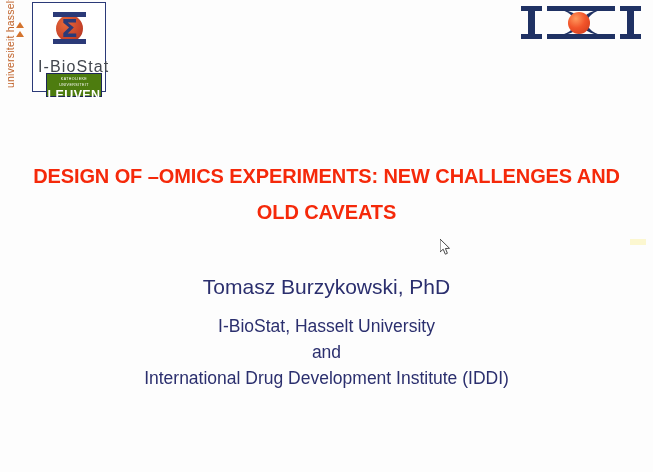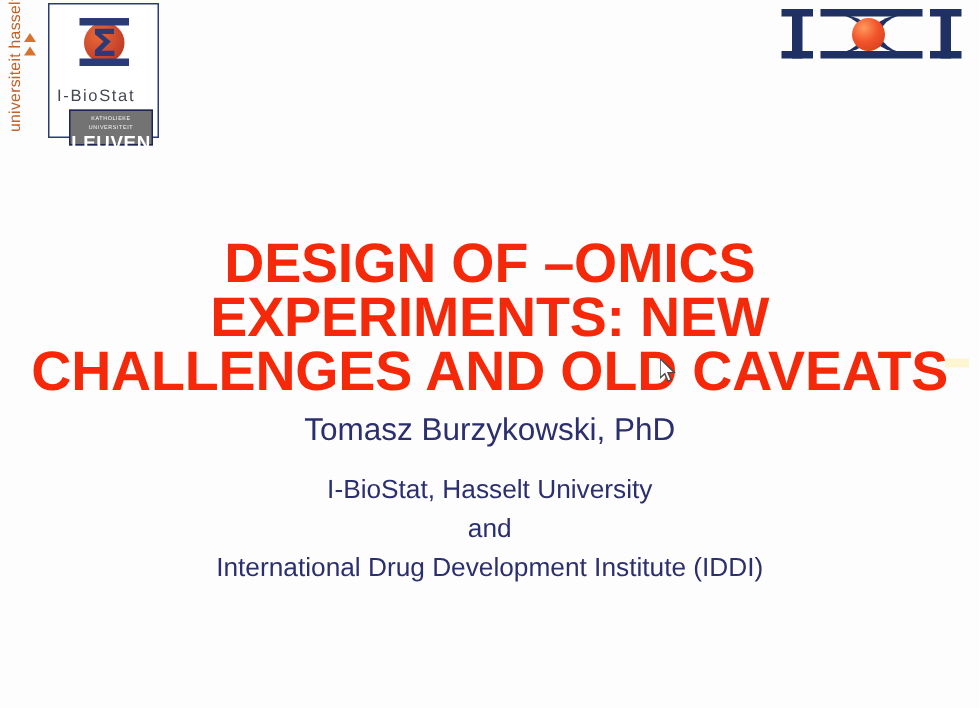--- a/index.html
+++ b/index.html
@@ -96,32 +96,32 @@
     line-height: 23px;
     font-family: "DejaVu Sans", sans-serif;
     font-weight: bold;
     text-align: center;
   }
 
   .hl-biostat {
     position: absolute;
     left: 24px;
     top: 56px;
-    font-size: 11px;
+    font-size: 16px;
     letter-spacing: 1.1px;
     color: #43474f;
     font-family: "Liberation Sans", sans-serif;
   }
   .hl-leuven {
     position: absolute;
     left: 32px;
     top: 71px;
     width: 56px;
     height: 24px;
-    background: #737373;
+    background: #4d7c0f;
     border: 1px solid #1e2657;
     box-sizing: border-box;
     text-align: center;
   }
   .hl-leuven .ku {
     color: #ffffff;
     font-size: 3.6px;
     letter-spacing: 0.4px;
     line-height: 6px;
     display: block;
@@ -236,21 +236,21 @@
   }
 
   
   #title {
     position: absolute;
     left: 18px;
     top: 158px;
     width: 617px;
     text-align: center;
     color: #f5290a;
-    font-size: 37px;
+    font-size: 20px;
     font-weight: bold;
     line-height: 36px;
     letter-spacing: -0.1px;
     font-family: "Liberation Sans", sans-serif;
   }
   #author {
     position: absolute;
     left: 0;
     top: 274px;
     width: 653px;

